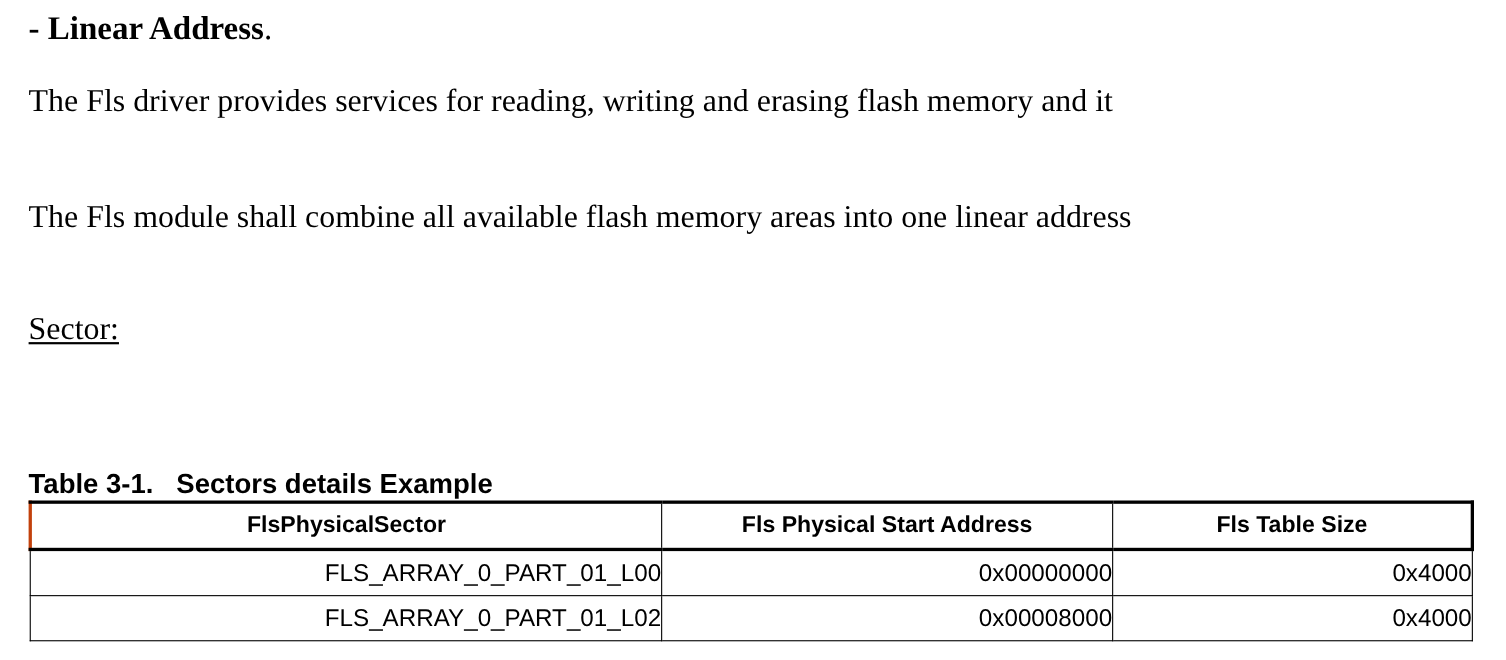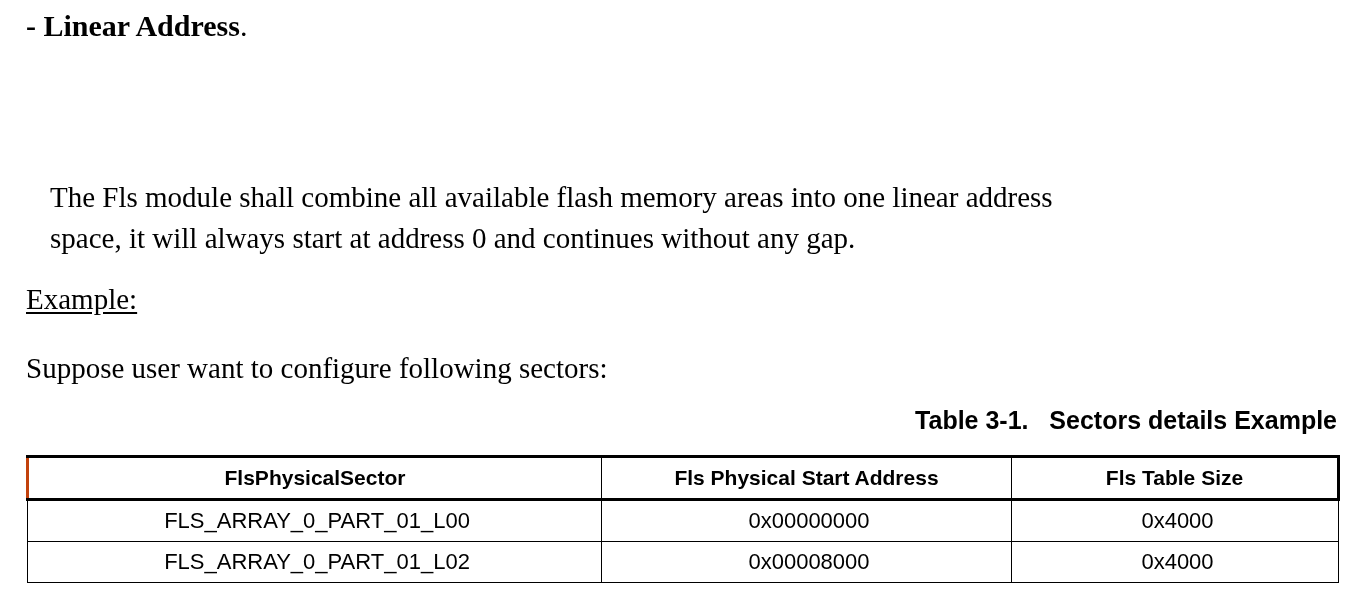--- a/index.html
+++ b/index.html
@@ -48,21 +48,21 @@
     font-family: "Liberation Serif", serif;
     font-size: 29px;
     line-height: 41px;
     font-weight: normal;
   }
   .para .ln {
     display: block;
     white-space: pre;
   }
   #para-1 { top: 72px; }
-  #para-2 { top: 177px; margin-left: 24px; }
+  #para-2 { top: 177px; }
 
   
   .example-label {
     position: absolute;
     left: 26px;
     top: 279px;
     font-family: "Liberation Serif", serif;
     font-size: 29px;
     line-height: 40px;
     text-decoration: underline;
@@ -78,23 +78,23 @@
     font-family: "Liberation Serif", serif;
     font-size: 29px;
     line-height: 40px;
     white-space: pre;
   }
 
   
   .table-caption {
     position: absolute;
     left: 26px;
-    top: 404px;
+    top: 424px;
     width: 1311px;
-    text-align: right;
+    text-align: left;
     font-family: "Liberation Sans", sans-serif;
     font-size: 25px;
     line-height: 32px;
     font-weight: bold;
     letter-spacing: 0px;
     white-space: pre;
   }
 
   
   .sectors-table {
@@ -122,46 +122,45 @@
     font-weight: bold;
     padding: 0 4px;
     white-space: nowrap;
   }
   .sectors-table th:first-child { border-left: 3px solid #c2410c; }
   .sectors-table th:last-child  { border-right: 3px solid #000000; }
 
   .sectors-table td {
     height: 40px;
     border: 1px solid #000000;
-    text-align: center;
+    text-align: right;
     vertical-align: middle;
     font-size: 22px;
     font-weight: normal;
     padding: 0 0 0 5px;
     white-space: nowrap;
   }
 </style>
 </head>
 <body>
 
 <div class="page">
 
   <div class="heading"><span>- Linear Address</span><span class="period">.</span></div>
 
   <div class="para" id="para-1">
+    <span class="ln">The Fls driver provides services for reading, writing and erasing flash memory and it</span>
   </div>
 
   <div class="para" id="para-2">
     <span class="ln">The Fls module shall combine all available flash memory areas into one linear address</span>
-    <span class="ln">space, it will always start at address 0 and continues without any gap.</span>
   </div>
 
-  <div class="example-label">Example:</div>
+  <div class="example-label">Sector:</div>
 
-  <div class="lead-in">Suppose user want to configure following sectors:</div>
 
   <div class="table-caption">Table 3-1.   Sectors details Example</div>
 
   <table class="sectors-table">
     <colgroup>
       <col class="c1">
       <col class="c2">
       <col class="c3">
     </colgroup>
     <thead>

